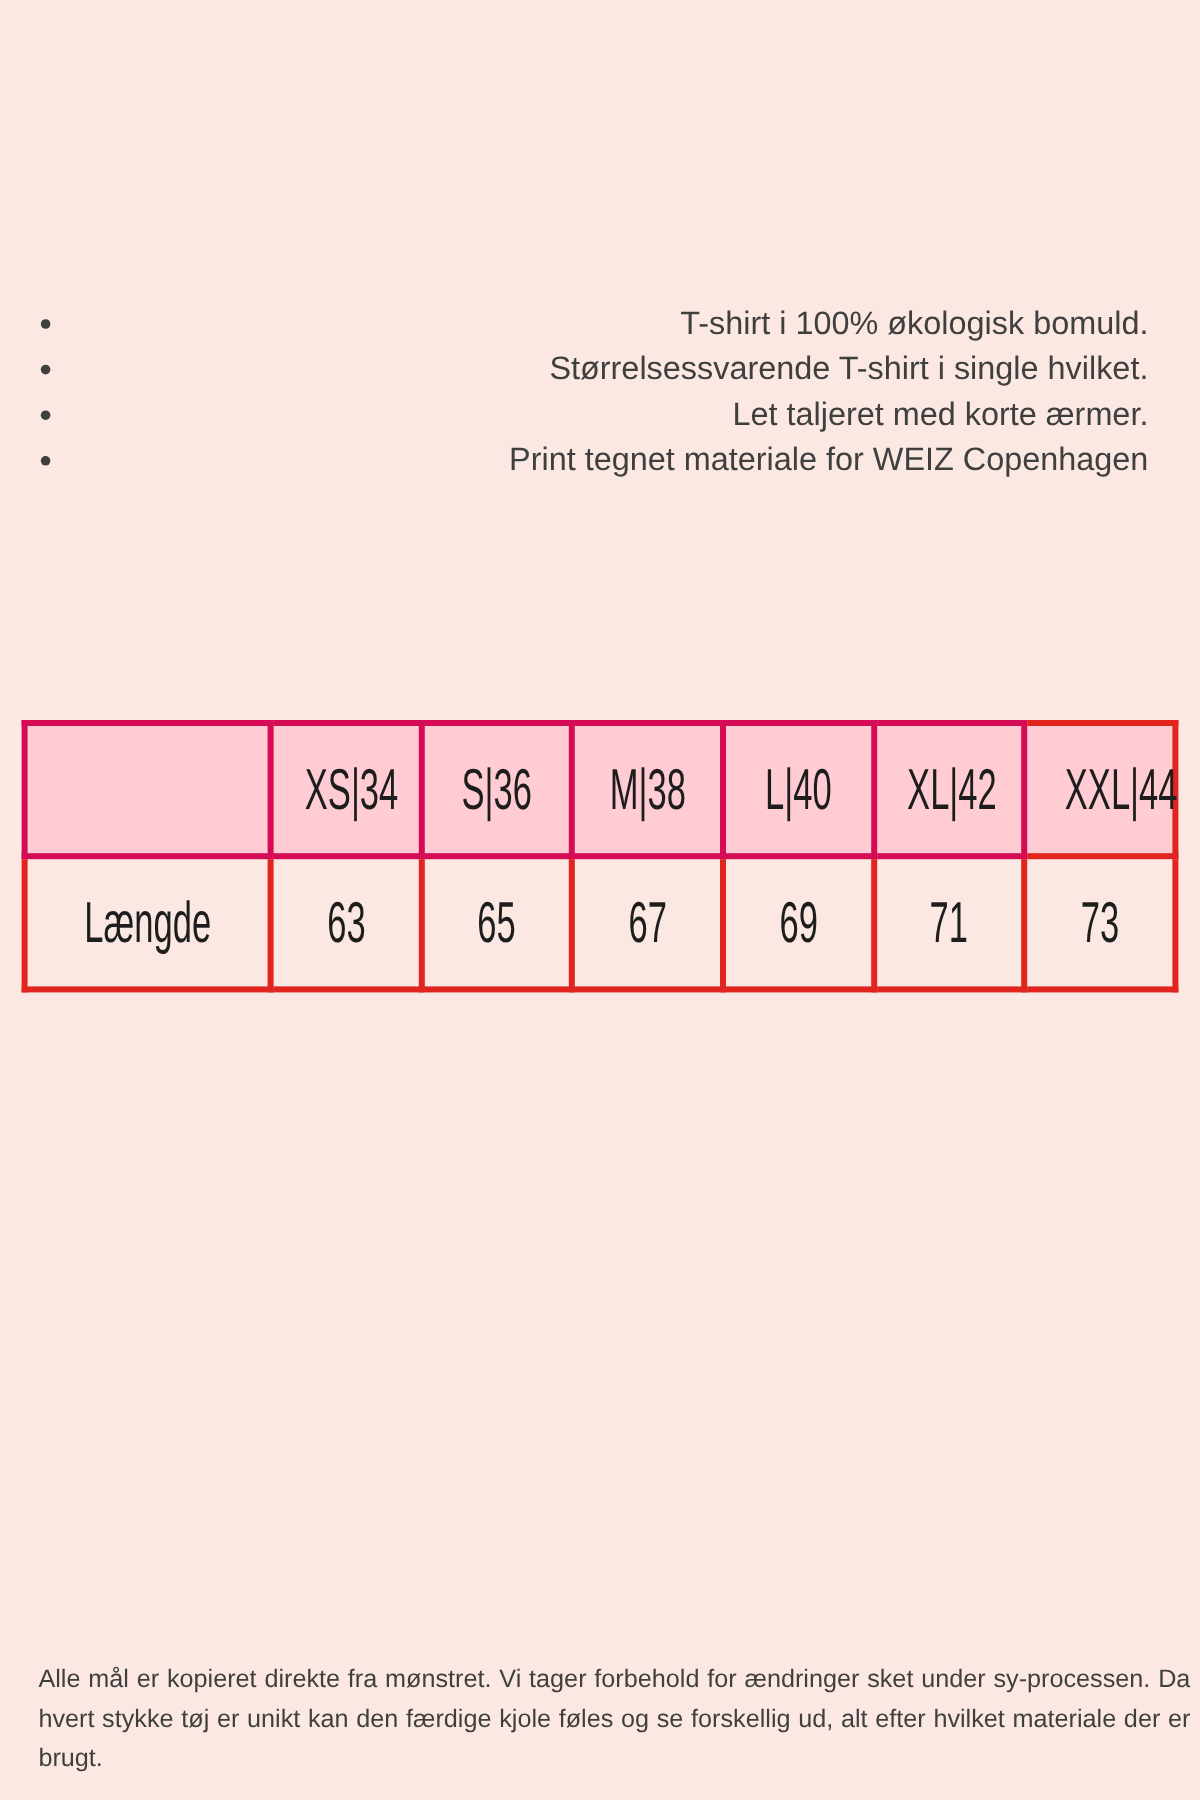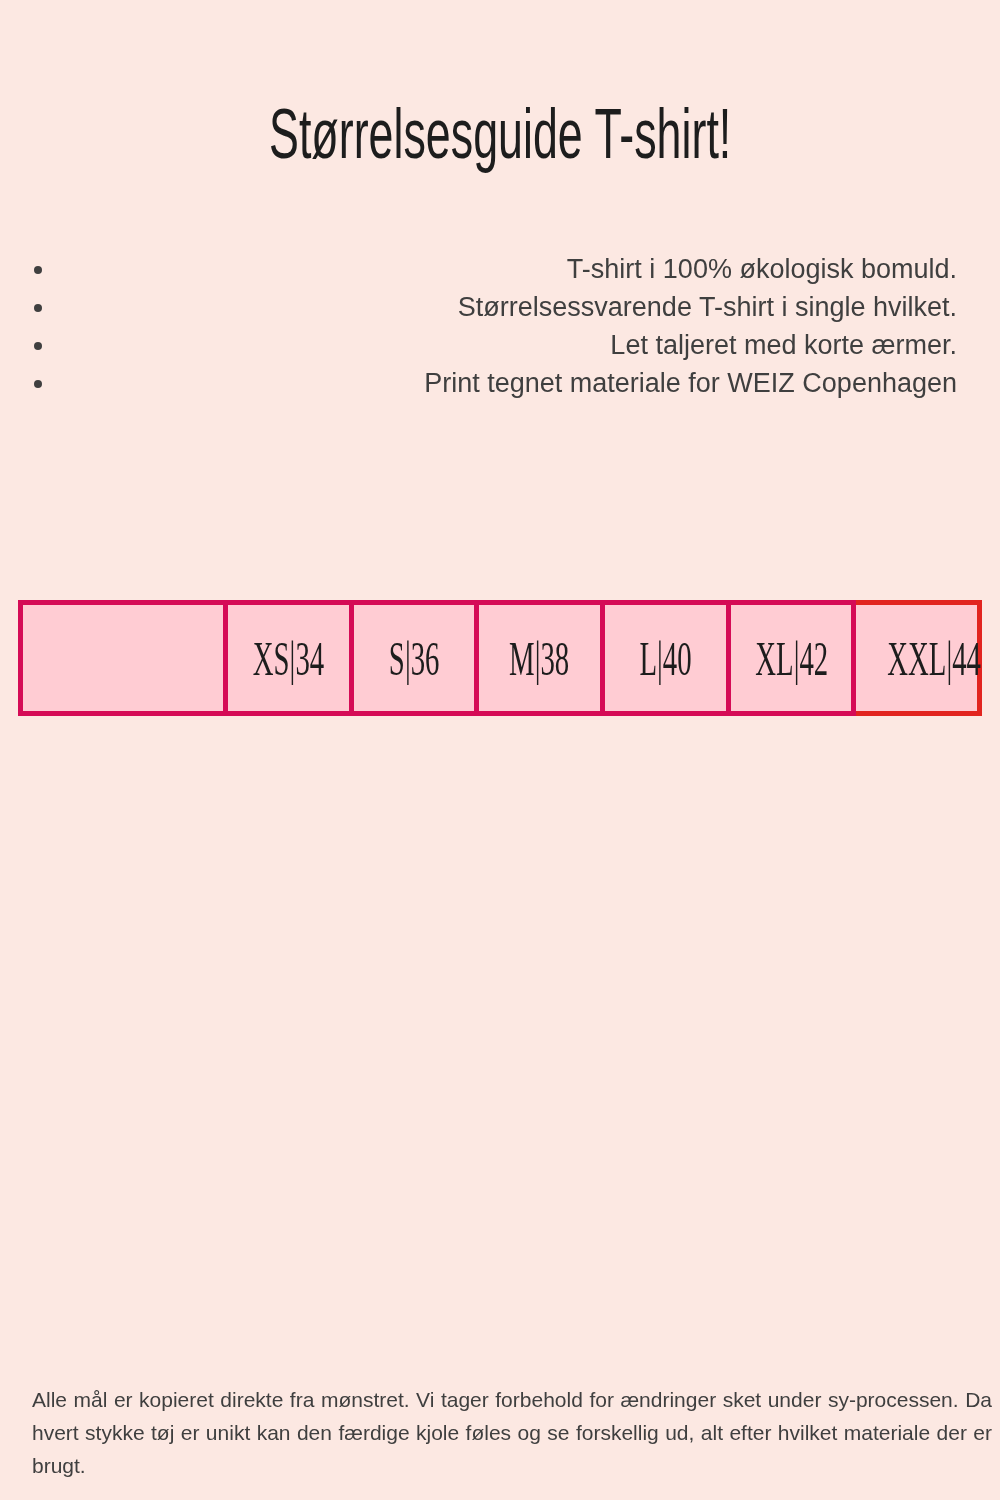--- a/index.html
+++ b/index.html
@@ -61,21 +61,20 @@
     padding: 0;
     text-align: center;
     vertical-align: middle;
     font-weight: normal;
     font-size: 48px;
     color: var(--heading-text, #1d1d1d);
   }
   .size-table th {
     background: var(--header-fill, #ffccd3);
     border: 5px solid var(--header-border, #d50b56);
-    font-family: Liberation Serif, serif;
   }
   .size-table th.last-col {
     border-color: var(--body-border, #e2241f);
   }
   .size-table td {
     background: transparent;
     border: 5px solid var(--body-border, #e2241f);
   }
   .footer-note {
     position: absolute;
@@ -87,21 +86,20 @@
     line-height: 33px;
     text-align: justify;
     color: var(--body-text, #3f3f3f);
   }
 </style>
 </head>
 <body>
 
 <div class="page">
 
-  <h1 class="title"><span class="squeeze">Størrelsesguide T-shirt!</span></h1>
 
   <ul class="bullets">
     <li>T-shirt i 100% økologisk bomuld.</li>
     <li>Størrelsessvarende T-shirt i single hvilket.</li>
     <li>Let taljeret med korte ærmer.</li>
     <li>Print tegnet materiale for WEIZ Copenhagen</li>
   </ul>
 
   <table class="size-table">
     <colgroup>
@@ -116,18 +114,27 @@
     <tbody>
         <tr>
       <th></th>
       <th><span class="squeeze-cell">XS|34</span></th>
       <th><span class="squeeze-cell">S|36</span></th>
       <th><span class="squeeze-cell">M|38</span></th>
       <th><span class="squeeze-cell">L|40</span></th>
       <th><span class="squeeze-cell">XL|42</span></th>
       <th class="last-col"><span class="squeeze-cell">XXL|44</span></th>
     </tr>
+    <tr>
+      <td><span class="squeeze-cell">Længde</span></td>
+      <td><span class="squeeze-cell">63</span></td>
+      <td><span class="squeeze-cell">65</span></td>
+      <td><span class="squeeze-cell">67</span></td>
+      <td><span class="squeeze-cell">69</span></td>
+      <td><span class="squeeze-cell">71</span></td>
+      <td><span class="squeeze-cell">73</span></td>
+    </tr>
   </tbody>
     </table>
 
   <p class="footer-note">Alle mål er kopieret direkte fra mønstret. Vi tager forbehold for ændringer sket under sy-processen. Da hvert stykke tøj er unikt kan den færdige kjole føles og se forskellig ud, alt efter hvilket materiale der er brugt.</p>
 
 </div>
 
 </body></html>

